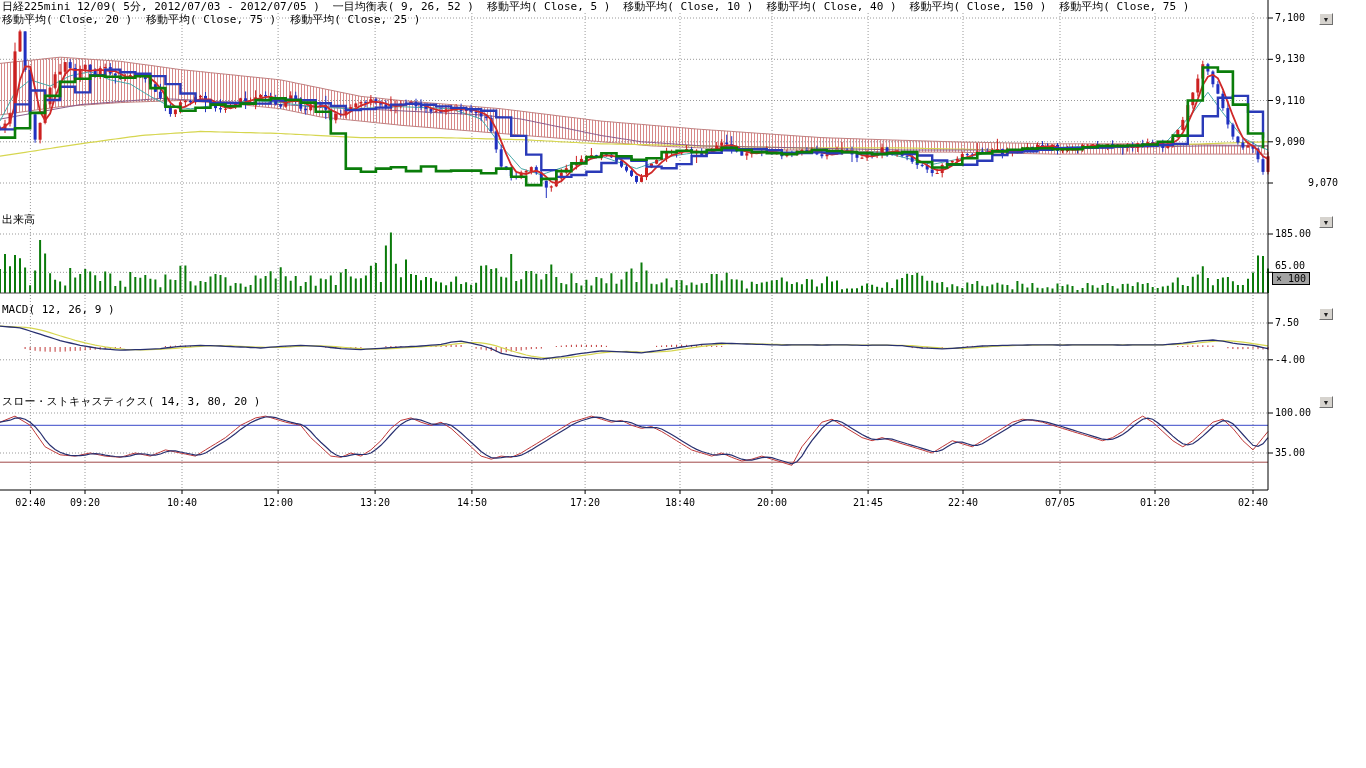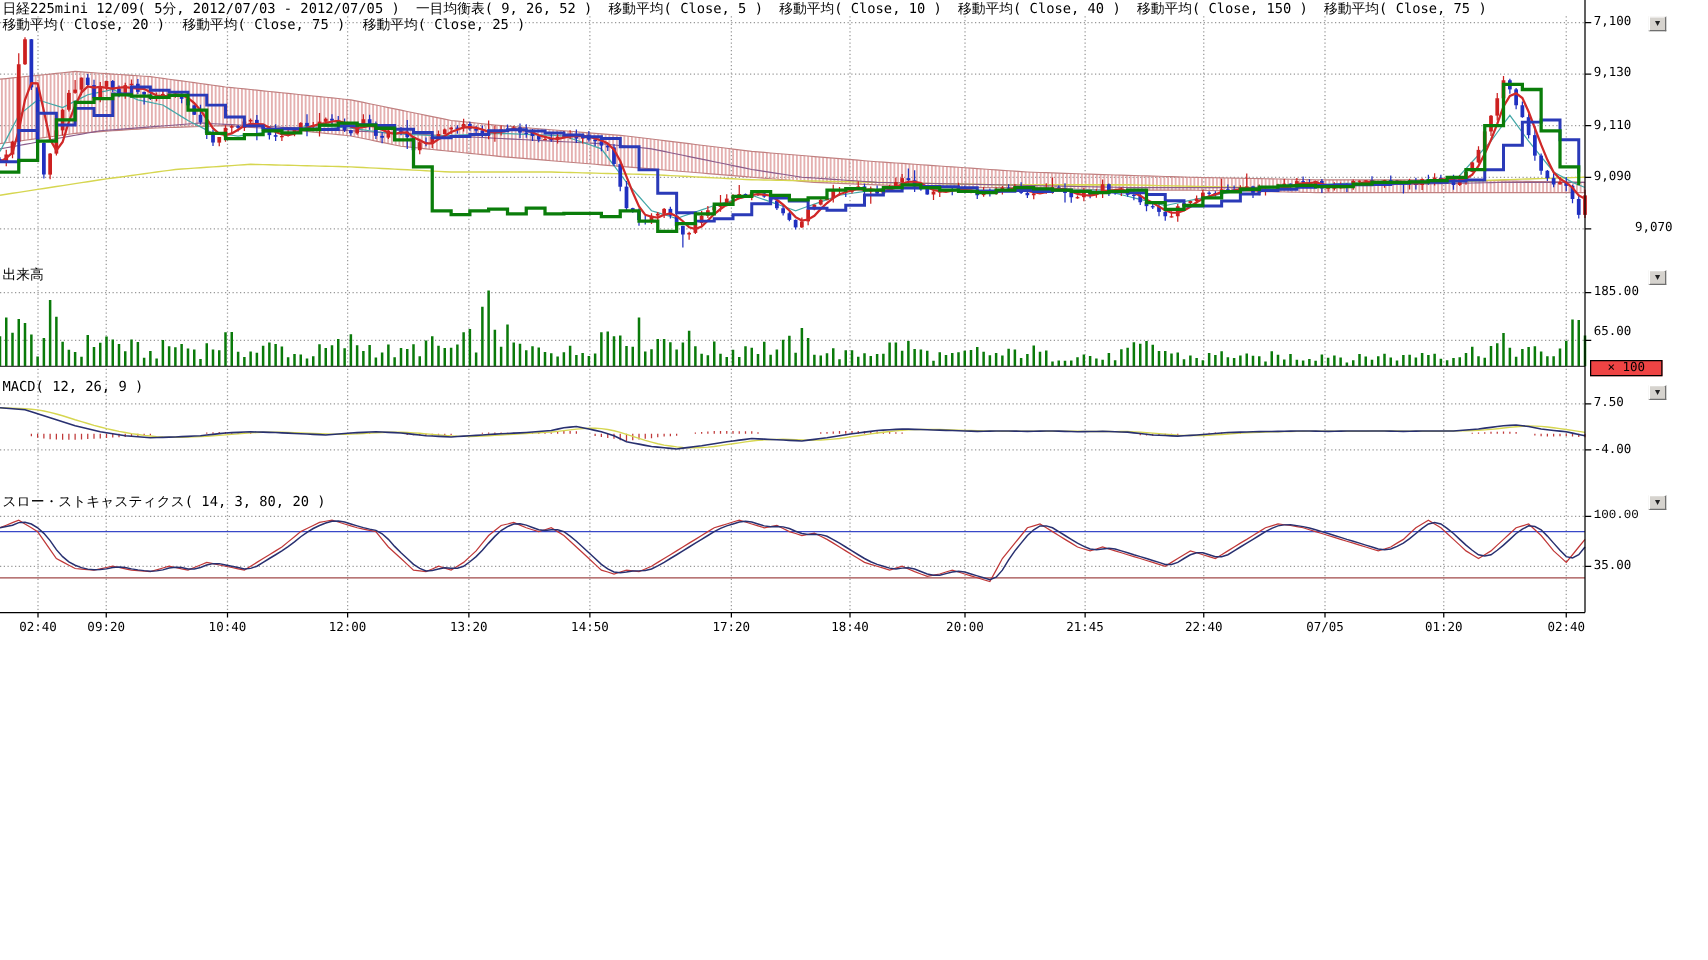--- a/index.html
+++ b/index.html
@@ -7,22 +7,22 @@
   .screen{position:relative;width:1366px;height:680px;background:#fff;overflow:hidden;
           font-family:"DejaVu Sans Mono","DejaVu Sans","Liberation Sans",sans-serif;color:#000;}
   #chart-svg{position:absolute;left:0;top:0;}
   .hdr{position:absolute;display:flex;white-space:nowrap;font-size:11px;line-height:13px;}
   .row1{top:0;left:2px;gap:13px;}
   .row2{top:13px;left:2px;gap:14px;}
   .hitem{white-space:pre;}
   .plabel{position:absolute;left:2px;font-size:11px;line-height:12px;}
   .ylab{position:absolute;left:1275px;font-size:10px;line-height:12px;}
   .xlab{position:absolute;top:497px;transform:translateX(-50%);font-size:10px;line-height:12px;}
-  .multiplier{position:absolute;left:1272px;top:288px;border:1px solid #000;background:#ef4444;
-              font-size:10px;line-height:11px;padding:0 13px;}
+  .multiplier{position:absolute;left:1272px;top:272px;border:1px solid #000;background:#a3a3a3;
+              font-size:10px;line-height:11px;padding:0 3px;}
   .spin{position:absolute;left:1319px;width:14px;height:12px;background:#d6d3ce;
         border-top:1px solid #fff;border-left:1px solid #fff;
         border-right:1px solid #6f6f6f;border-bottom:1px solid #6f6f6f;
         font-size:7px;line-height:9px;text-align:center;padding:0;cursor:pointer;color:#222;}
   .spin span{font-size:7px;}
 </style>
 </head>
 <body>
 
 <div class="screen">
@@ -384,21 +384,21 @@
   <div id="ylabels">
       <div class="ylab" style="top: 12px;">7,100</div>
       <div class="ylab" style="top: 53.25px;">9,130</div>
       <div class="ylab" style="top: 94.5px;">9,110</div>
       <div class="ylab" style="top: 135.75px;">9,090</div>
       <div class="ylab" style="top: 177px; margin-left: 33px;">9,070</div>
       <div class="ylab" style="top: 228px;">185.00</div>
       <div class="ylab" style="top: 260px;">65.00</div>
       <div class="ylab" style="top: 317px;">7.50</div>
       <div class="ylab" style="top: 353.8px;">-4.00</div>
-      <div class="ylab" style="top: 407px; font-family: Liberation Mono, monospace;">100.00</div>
+      <div class="ylab" style="top: 407px;">100.00</div>
       <div class="ylab" style="top: 447px;">35.00</div>
     </div>
   <div id="xlabels">
       <div class="xlab" style="left: 30.432px;">02:40</div>
       <div class="xlab" style="left: 84.956px;">09:20</div>
       <div class="xlab" style="left: 181.958px;">10:40</div>
       <div class="xlab" style="left: 278.072px;">12:00</div>
       <div class="xlab" style="left: 375.074px;">13:20</div>
       <div class="xlab" style="left: 471.95px;">14:50</div>
       <div class="xlab" style="left: 585.055px; text-align: right;">17:20</div>

